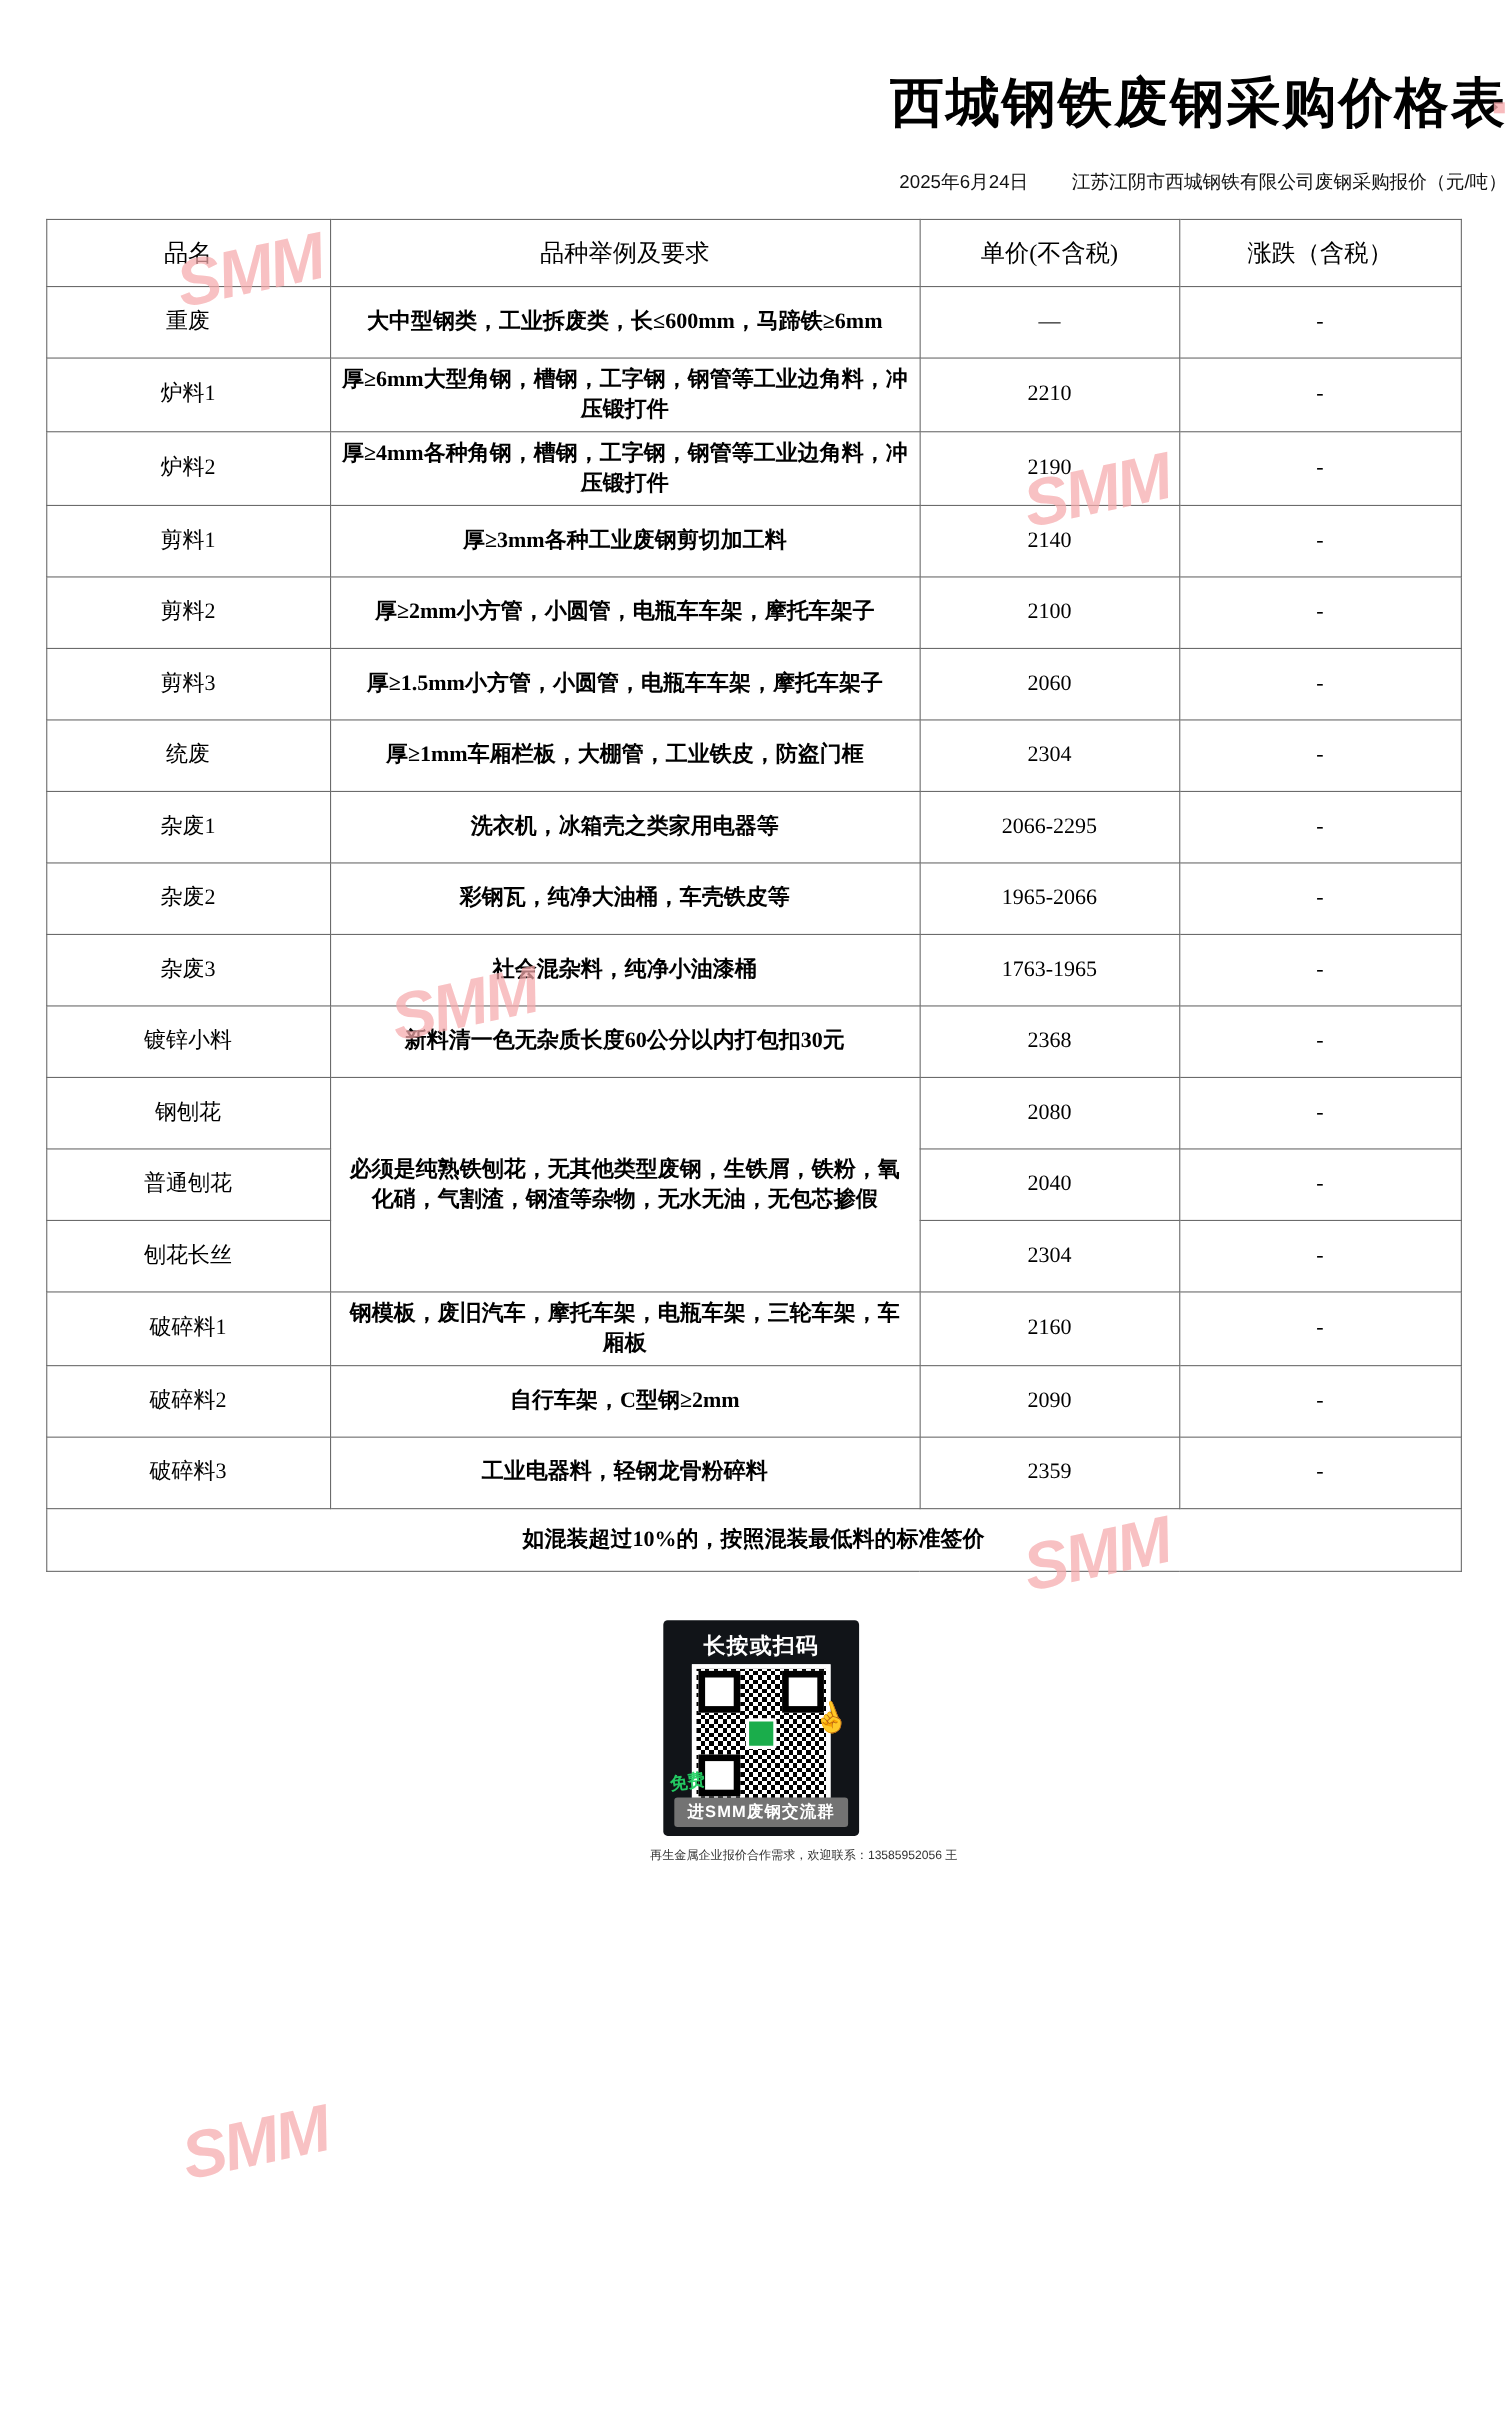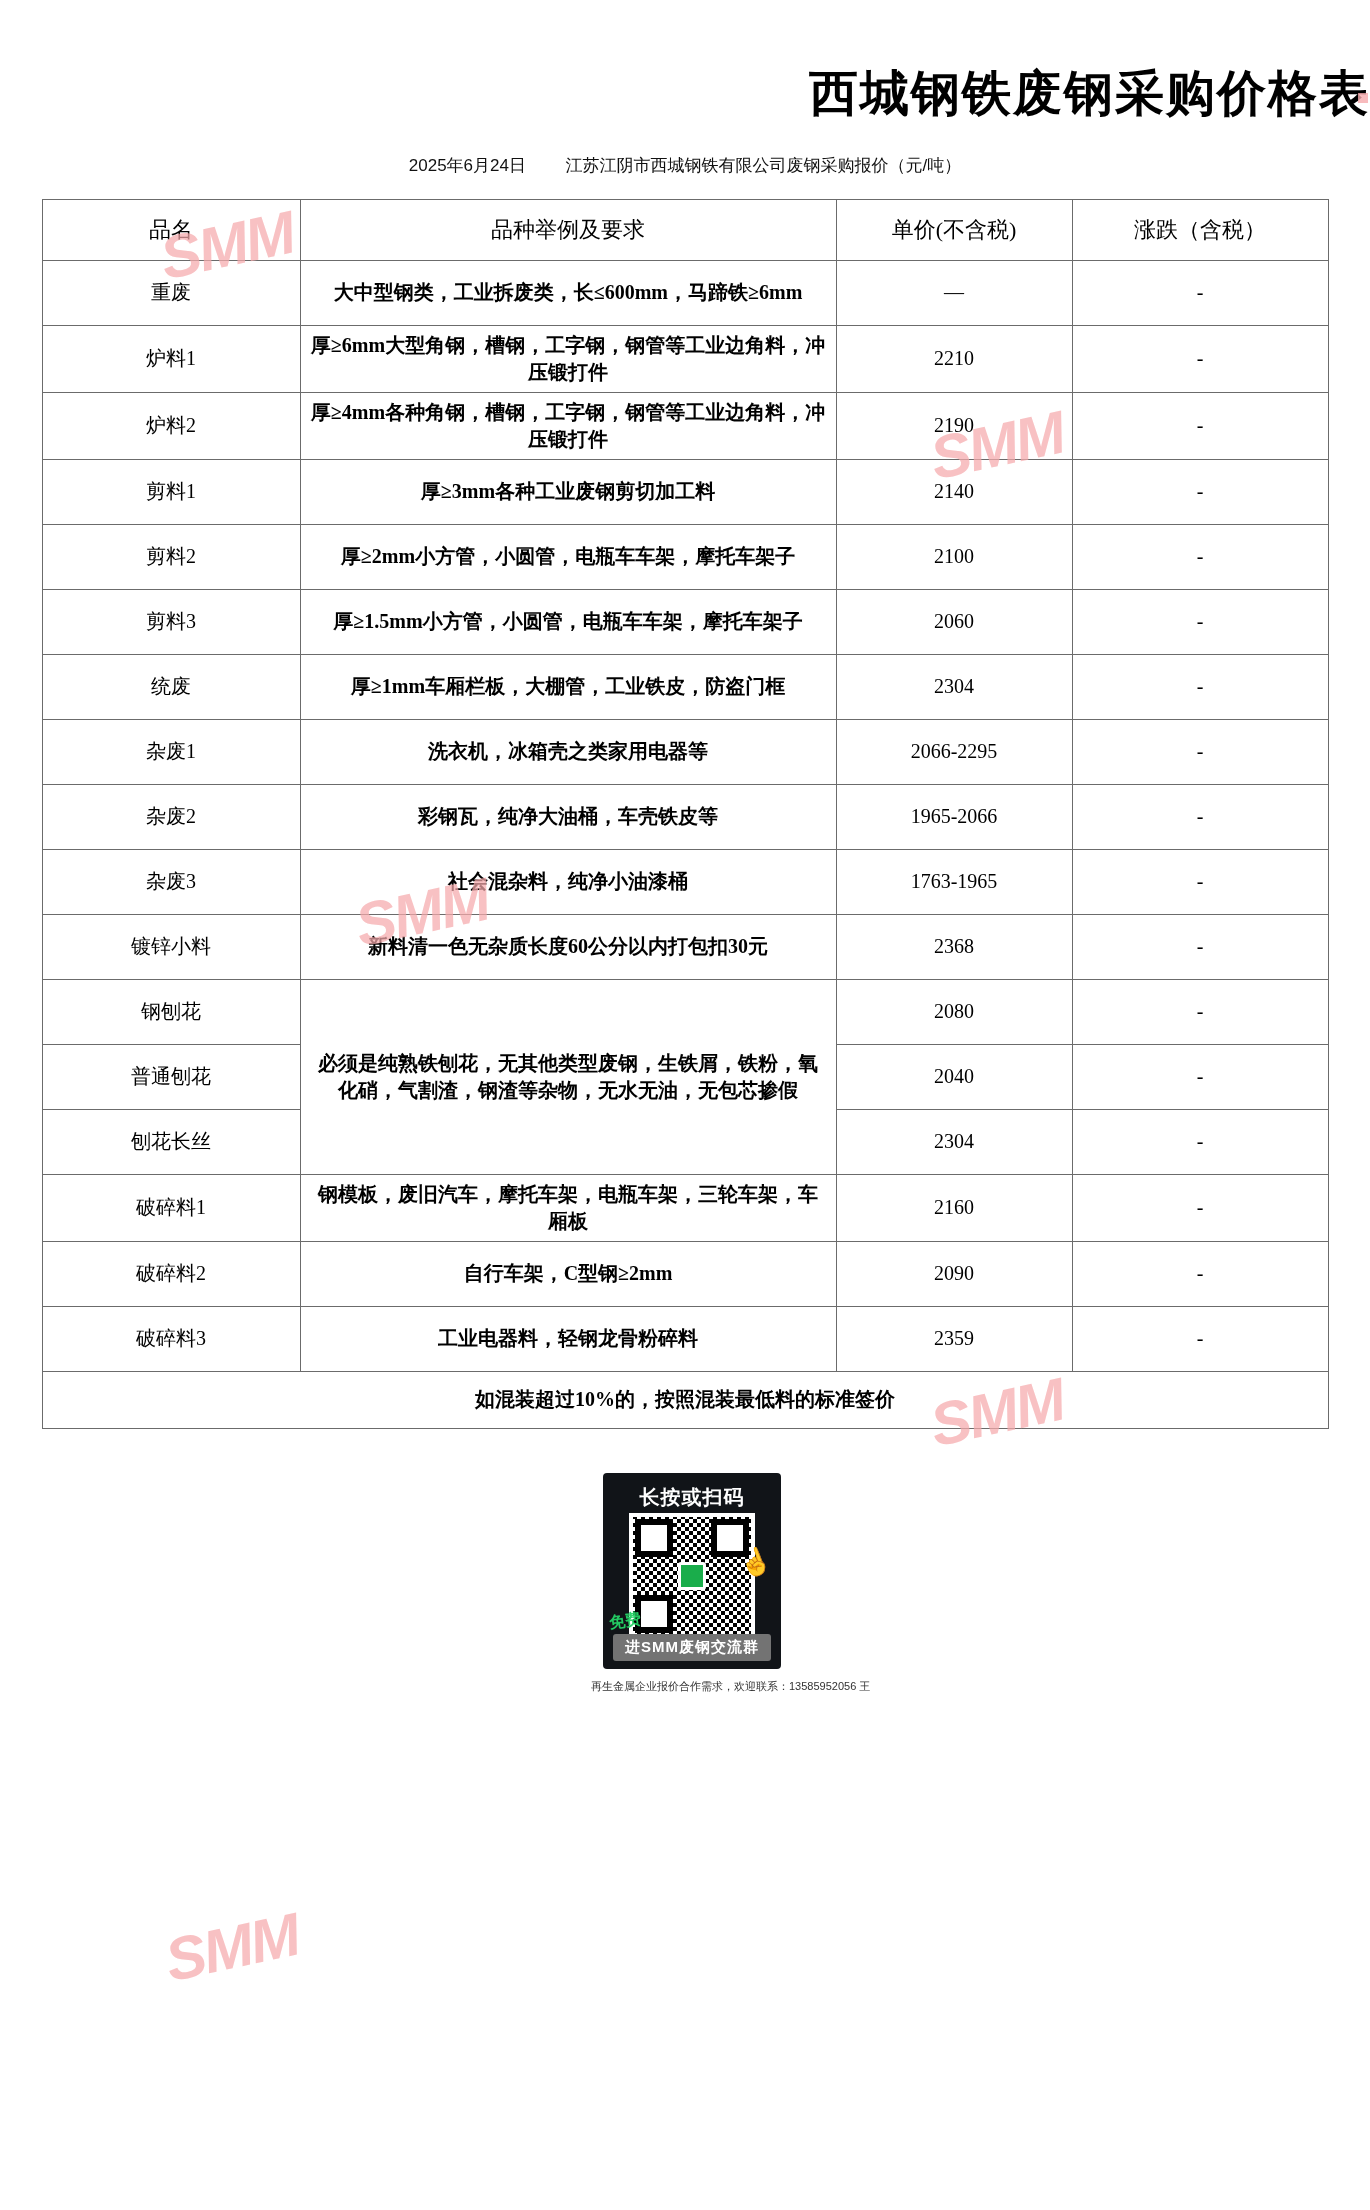--- a/index.html
+++ b/index.html
@@ -24,21 +24,21 @@
   .title {
     text-align: right;
     font-family: "Liberation Serif", "DejaVu Serif", serif;
     font-weight: bold;
     font-size: 49px;
     letter-spacing: 2px;
     padding-top: 34px;
     line-height: 1.1;
   }
   .subtitle {
-    text-align: center;
+    text-align: right;
     font-family: "Liberation Sans", "DejaVu Sans", sans-serif;
     font-size: 17px;
     margin-top: 20px;
     color: #111;
   }
   .subtitle .sep {
     display: inline-block;
     width: 30px;
   }
   table.price {

